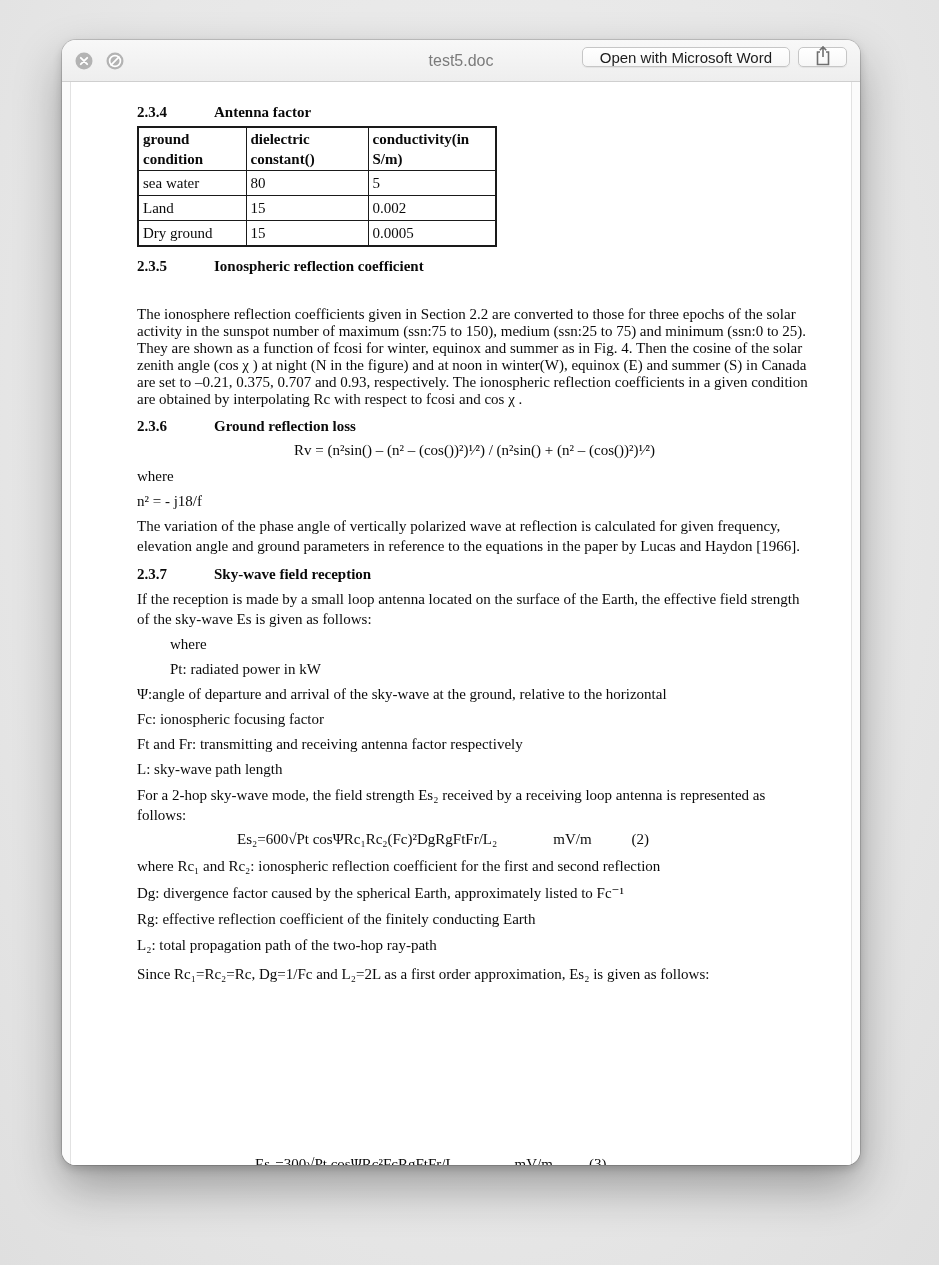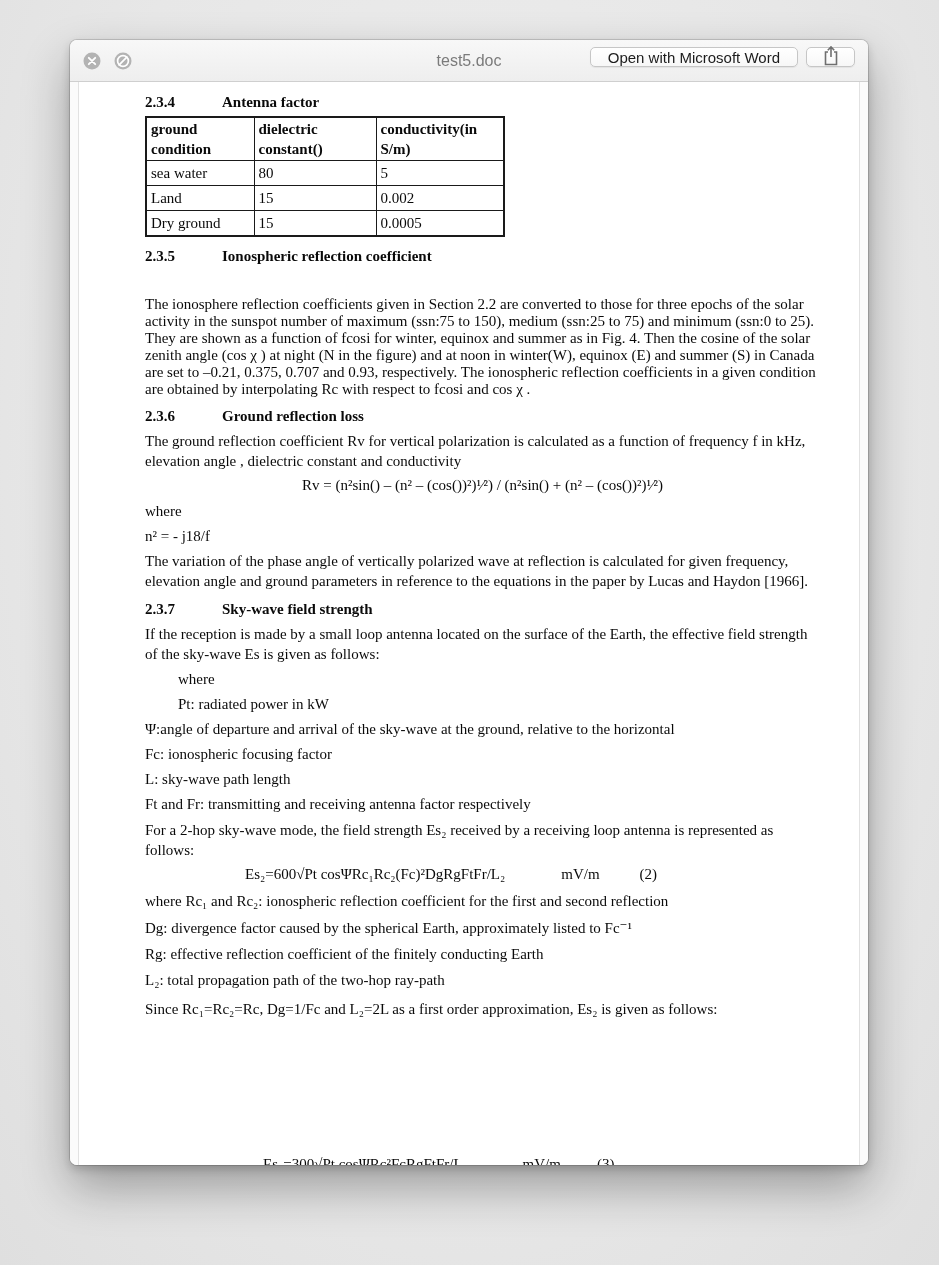--- a/index.html
+++ b/index.html
@@ -6,22 +6,22 @@
   html,body { width:939px; height:1265px; }
   body {
     background: radial-gradient(ellipse at 50% 35%, #ededed 0%, #e7e7e7 60%, #dfdfdf 100%);
     font-family: "Liberation Serif", "DejaVu Serif", serif;
     overflow:hidden;
     position:relative;
   }
 
   
   .ql-window {
-    position:absolute; left:70px; top:40px; width:798px; height:1125px;
-    background:#fff; border-radius:7px;
+    position:absolute; left:62px; top:40px; width:798px; height:1125px;
+    background:#fff; border-radius:14px;
     box-shadow: 0 0 0 1px rgba(0,0,0,0.14), 0 22px 48px rgba(0,0,0,0.32), 0 4px 10px rgba(0,0,0,0.18);
     display:flex; flex-direction:column; overflow:hidden;
   }
 
   .titlebar {
     height:42px; flex:0 0 42px;
     background:linear-gradient(#f8f8f8, #eeeeee);
     border-bottom:1px solid #cfcfcf;
     position:relative;
     display:flex; align-items:center;
@@ -46,21 +46,21 @@
   }
   .tb-btn.share { width:49px; padding:0; }
 
   
   .content {
     flex:1; background:#fbfbfb; padding:0 8px; overflow:hidden; position:relative;
   }
   .page {
     position:relative; height:100%; background:#ffffff;
     border-left:1px solid #e2e2e2; border-right:1px solid #e2e2e2;
-    padding:10px 39px 0 66px;
+    padding:20px 39px 0 66px;
     overflow:hidden;
     color:#0a0a0a; font-size:15px; line-height:20px;
   }
 
   .h { font-weight:bold; margin-top:8px; }
   .h:first-child { margin-top:0; }
   .h-num { display:inline-block; width:77px; }
 
   .para { margin-top:5px; }
   .tight { line-height:17px;margin-top:30px; }
@@ -156,38 +156,37 @@
         </table>
 
       <p class="h mt9">
         <span class="h-num">2.3.5</span><span>Ionospheric reflection coefficient</span>
       </p>
       <p class="para tight">The ionosphere reflection coefficients given in Section 2.2 are converted to those for three epochs of the solar activity in the sunspot number of maximum (ssn:75 to 150), medium (ssn:25 to 75) and minimum (ssn:0 to 25).  They are shown as a function of fcosi for winter, equinox and summer as in Fig. 4.    Then the cosine of the solar zenith angle (cos χ ) at night (N in the figure) and at noon in winter(W), equinox (E) and summer (S) in Canada are set  to –0.21, 0.375, 0.707 and 0.93, respectively.  The ionospheric reflection coefficients in a given condition are obtained by interpolating Rc with respect to fcosi and cos χ .</p>
 
       <p class="h mt8">
         <span class="h-num">2.3.6</span><span>Ground reflection loss</span>
       </p>
-      <p class="para">The ground reflection coefficient Rv for vertical polarization is calculated as a function of frequency f in kHz, elevation angle , dielectric constant  and conductivity</p>
       <p class="eq-center">Rv = (n²sin() – (n² – (cos())²)¹⁄²) / (n²sin() + (n² – (cos())²)¹⁄²)</p>
       <p class="para mt6">where</p>
       <p class="para">n² = - j18/f</p>
       <p class="para">The variation of the phase angle of vertically polarized wave at reflection is calculated for given frequency, elevation angle and ground parameters in reference to the equations in the paper by Lucas and Haydon [1966].</p>
 
       <p class="h mt8">
-        <span class="h-num">2.3.7</span><span>Sky-wave field strength</span>
+        <span class="h-num">2.3.7</span><span>Sky-wave field reception</span>
       </p>
       <p class="para">If the reception is made by a small loop antenna located on the surface of the Earth, the effective field strength of the sky-wave Es is given as follows:</p>
 
 
       <p class="para indent1">where</p>
       <p class="para indent1">Pt: radiated power in kW</p>
       <p class="para mt5">Ψ:angle of departure and arrival of the sky-wave at the ground, relative to the horizontal</p>
       <p class="para mt5">Fc: ionospheric focusing factor</p>
+      <p class="para mt5">Ft and Fr: transmitting and receiving antenna factor respectively</p>
       <p class="para mt5">L: sky-wave path length</p>
-      <p class="para mt5">Ft and Fr: transmitting and receiving antenna factor respectively</p>
       <p class="para mt6">For a 2-hop sky-wave mode, the field strength Es₂ received by a receiving loop antenna is represented as follows:</p>
 
       <p class="eq eq2">
         <span class="eq-lhs">Es₂=600√Pt cosΨRc₁Rc₂(Fc)²DgRgFtFr/L₂</span><span class="eq-unit">mV/m</span><span class="eq-num">(2)</span>
       </p>
 
       <p class="para mt7">where  Rc₁ and Rc₂: ionospheric reflection coefficient for the first and second reflection</p>
       <p class="para mt7">Dg: divergence factor caused by the spherical Earth, approximately listed to Fc⁻¹</p>
       <p class="para mt6">Rg: effective reflection coefficient of the finitely conducting Earth</p>
       <p class="para mt6">L₂: total propagation path of the two-hop ray-path</p>

